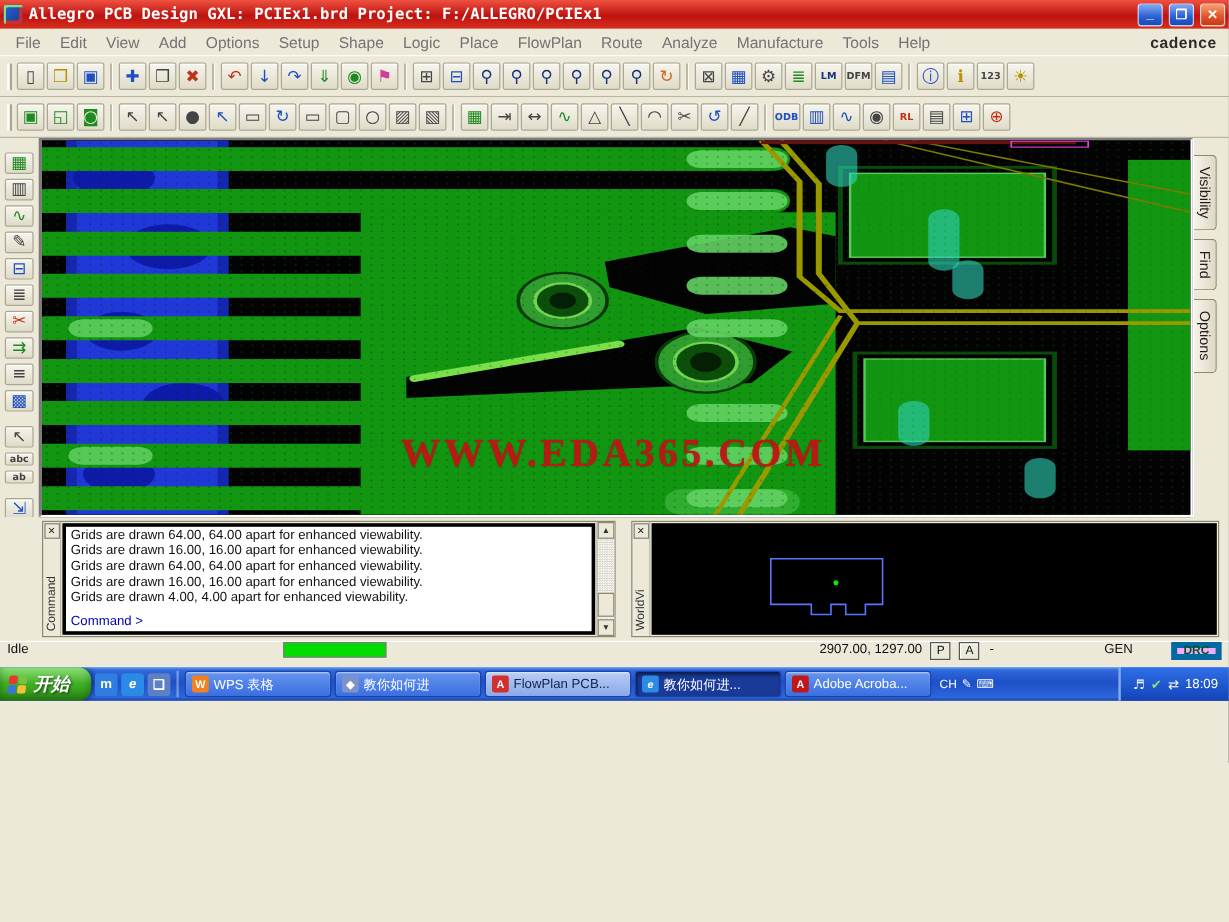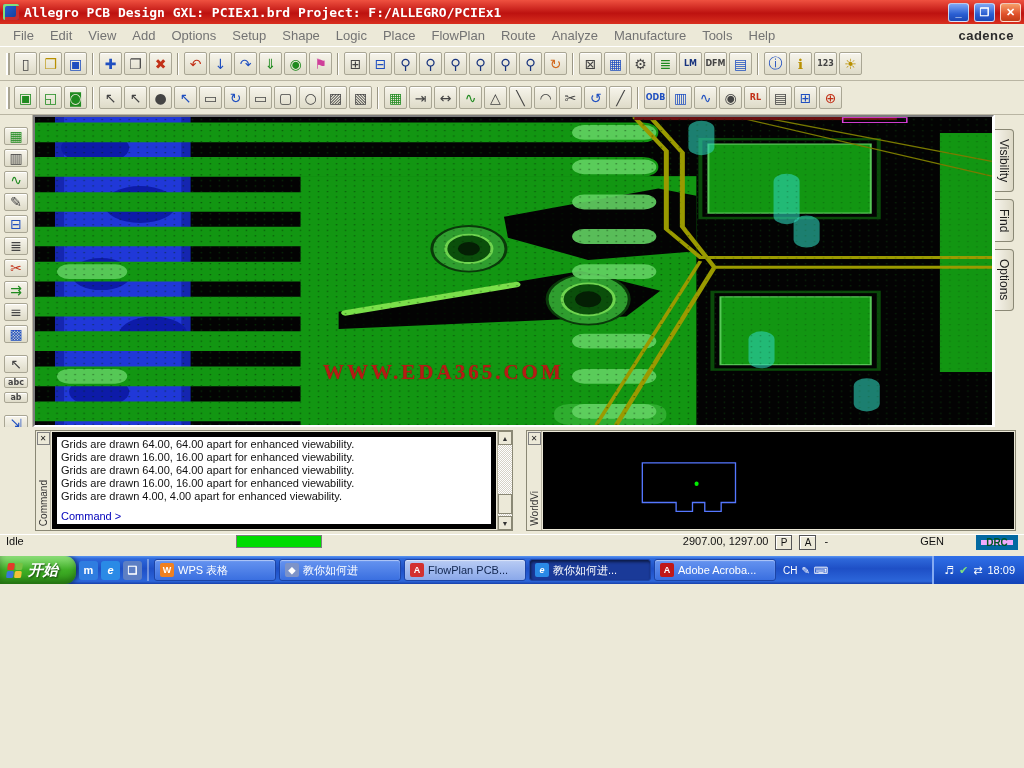--- a/index.html
+++ b/index.html
@@ -26,33 +26,33 @@
   .tbsep{width:2px;height:22px;margin:0 4px;border-left:1px solid #9a9684;border-right:1px solid #fff}
   .c-red{color:#c23018}.c-blue{color:#1f4fc0}.c-green{color:#1f8a1f}.c-yellow{color:#b89000}
   .c-orange{color:#d2691e}.c-pink{color:#cf3f9a}.c-navy{color:#17337e}.c-dim{color:#444}
 
   
   .main{flex:1 1 auto;display:flex;min-height:0}
   .leftbar{width:33px;background:#ece9d8;border-right:1px solid #b9b5a3;display:flex;flex-direction:column;align-items:center;padding-top:12px;gap:4px}
   .leftbar .tbi{width:24px;height:24px}
   .canvas-wrap{flex:1;position:relative;border:2px solid;border-color:#7d7d7d #fff #fff #7d7d7d;background:#000;min-width:0}
   .canvas-wrap svg{position:absolute;inset:0;width:100%;height:100%}
-  .watermark{position:absolute;left:288px;top:243px;font-family:"Liberation Serif",serif;font-weight:bold;font-size:21px;letter-spacing:3px;color:rgba(196,24,24,.88);white-space:nowrap;text-shadow:0 0 1px rgba(120,0,0,.7)}
+  .watermark{position:absolute;left:299px;top:243px;font-family:"Liberation Serif",serif;font-weight:bold;font-size:33px;letter-spacing:3px;color:rgba(196,24,24,.88);white-space:nowrap;text-shadow:0 0 1px rgba(120,0,0,.7)}
   .righttabs{width:30px;background:#ece9d8;border-left:1px solid #fff;display:flex;flex-direction:column;align-items:flex-start;padding-top:14px;gap:7px}
   .vtab{writing-mode:vertical-rl;font-size:12px;color:#1c1c1c;background:linear-gradient(90deg,#f5f3ea,#ddd9c6);border:1px solid #8a8875;border-left:none;border-radius:0 4px 4px 0;padding:9px 2px}
 
   
   .bottom{flex:0 0 96px;display:flex;background:#ece9d8;padding:3px 8px 3px 35px;gap:13px}
   .panel{display:flex;border:1px solid #8a8875;background:#ece9d8}
   .console{width:478px}
   .worldview{flex:1}
   .panel-strip{width:15px;display:flex;flex-direction:column;align-items:center;border-right:1px solid #b9b5a3;padding:1px 0}
   .strip-close{width:13px;height:13px;font-size:8px;display:flex;align-items:center;justify-content:center;border:1px solid #808080;background:#ece9d8;color:#222}
   .vlabel{writing-mode:vertical-rl;transform:rotate(180deg);font-size:10px;color:#333;margin-top:auto;margin-bottom:3px}
-  .console-text{flex:1;background:#fff;border:5px solid #000000;margin:1px;font-size:11px;line-height:13px;padding:1px 4px;overflow:hidden;color:#111}
+  .console-text{flex:1;background:#fff;border:3px solid #000000;margin:1px;font-size:11px;line-height:13px;padding:1px 4px;overflow:hidden;color:#111}
   .console-prompt{color:#0000bb;margin-top:7px}
   .vscroll{width:15px;display:flex;flex-direction:column;background:repeating-conic-gradient(#fff 0 25%,#d6d2c6 0 50%) 0 0/2px 2px;border-left:1px solid #b9b5a3}
   .scrollbtn{height:14px;width:100%;font-size:7px;display:flex;align-items:center;justify-content:center;background:#ece9d8;border:1px solid #8a8875;color:#333}
   .scrolltrack{flex:1;display:flex;flex-direction:column;justify-content:flex-end}
   .scrollthumb{height:20px;margin-bottom:2px;background:#ece9d8;border:1px solid #8a8875}
   .wv-area{flex:1;position:relative;background:#000;margin:1px}
   .wv-area svg{position:absolute;inset:0;width:100%;height:100%}
 
   
   .statusbar{flex:0 0 22px;background:#ece9d8;border-top:1px solid #fff;display:flex;align-items:flex-start;font-size:11px;color:#111;padding:0 6px}

